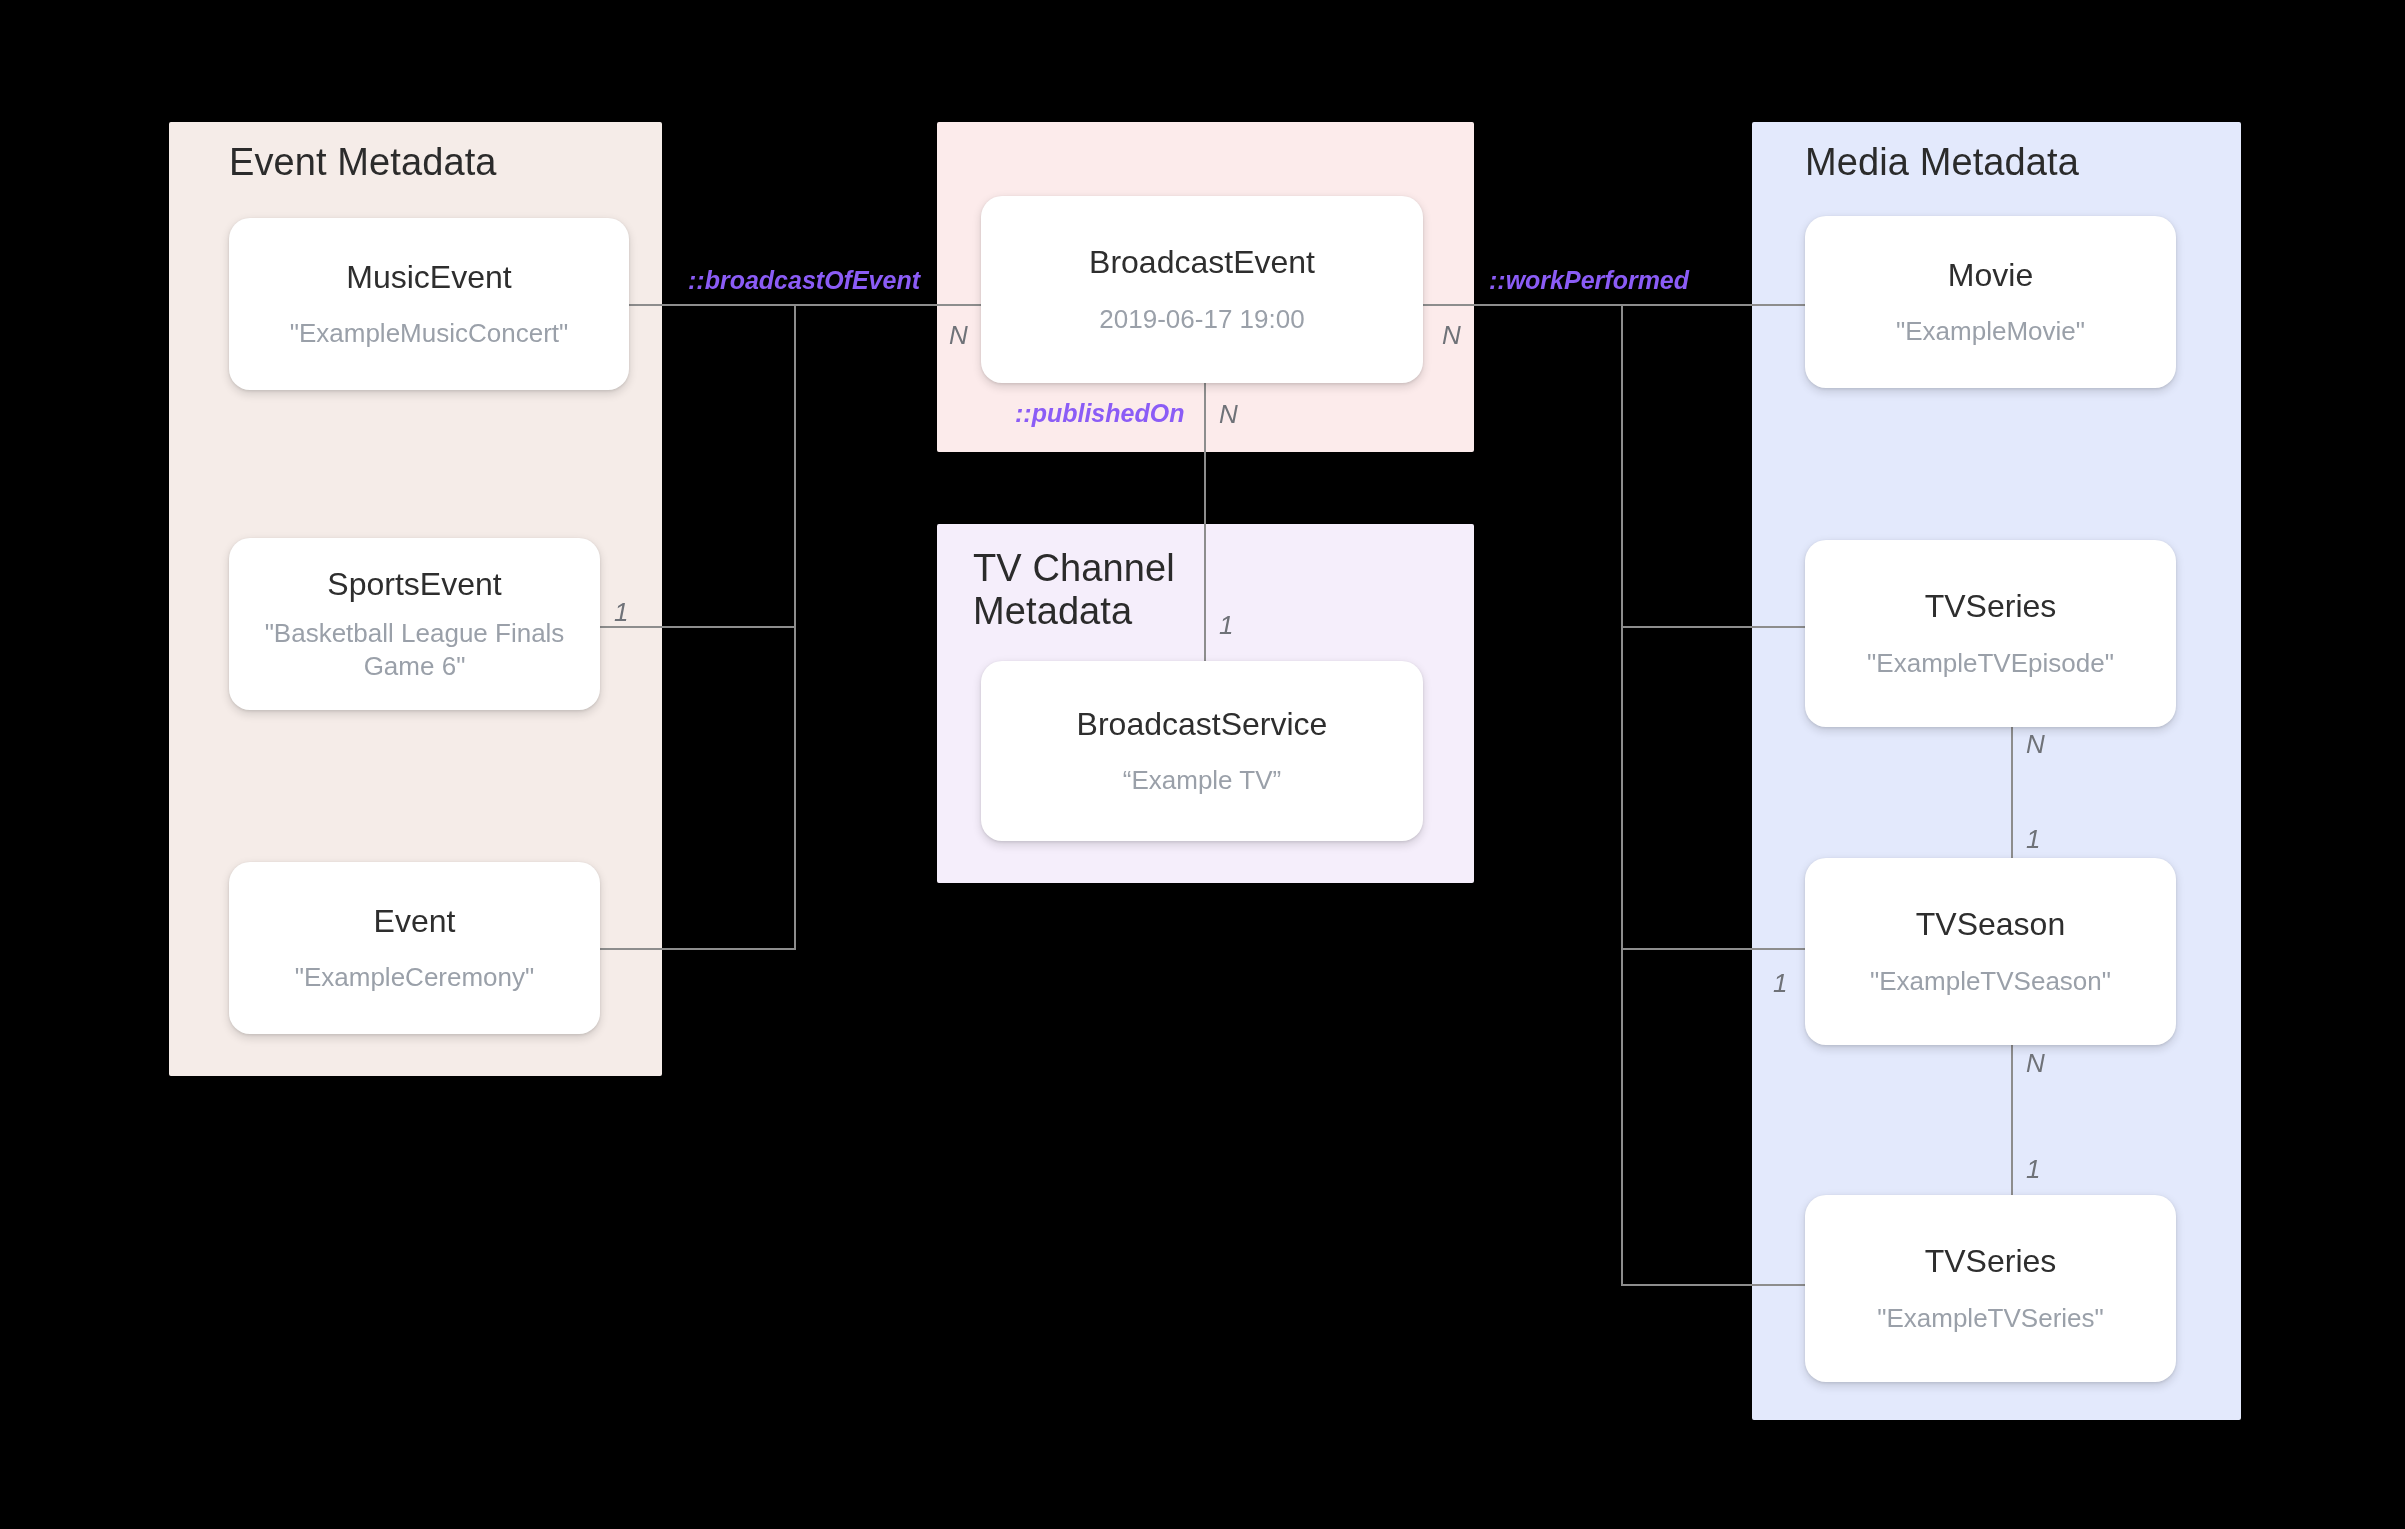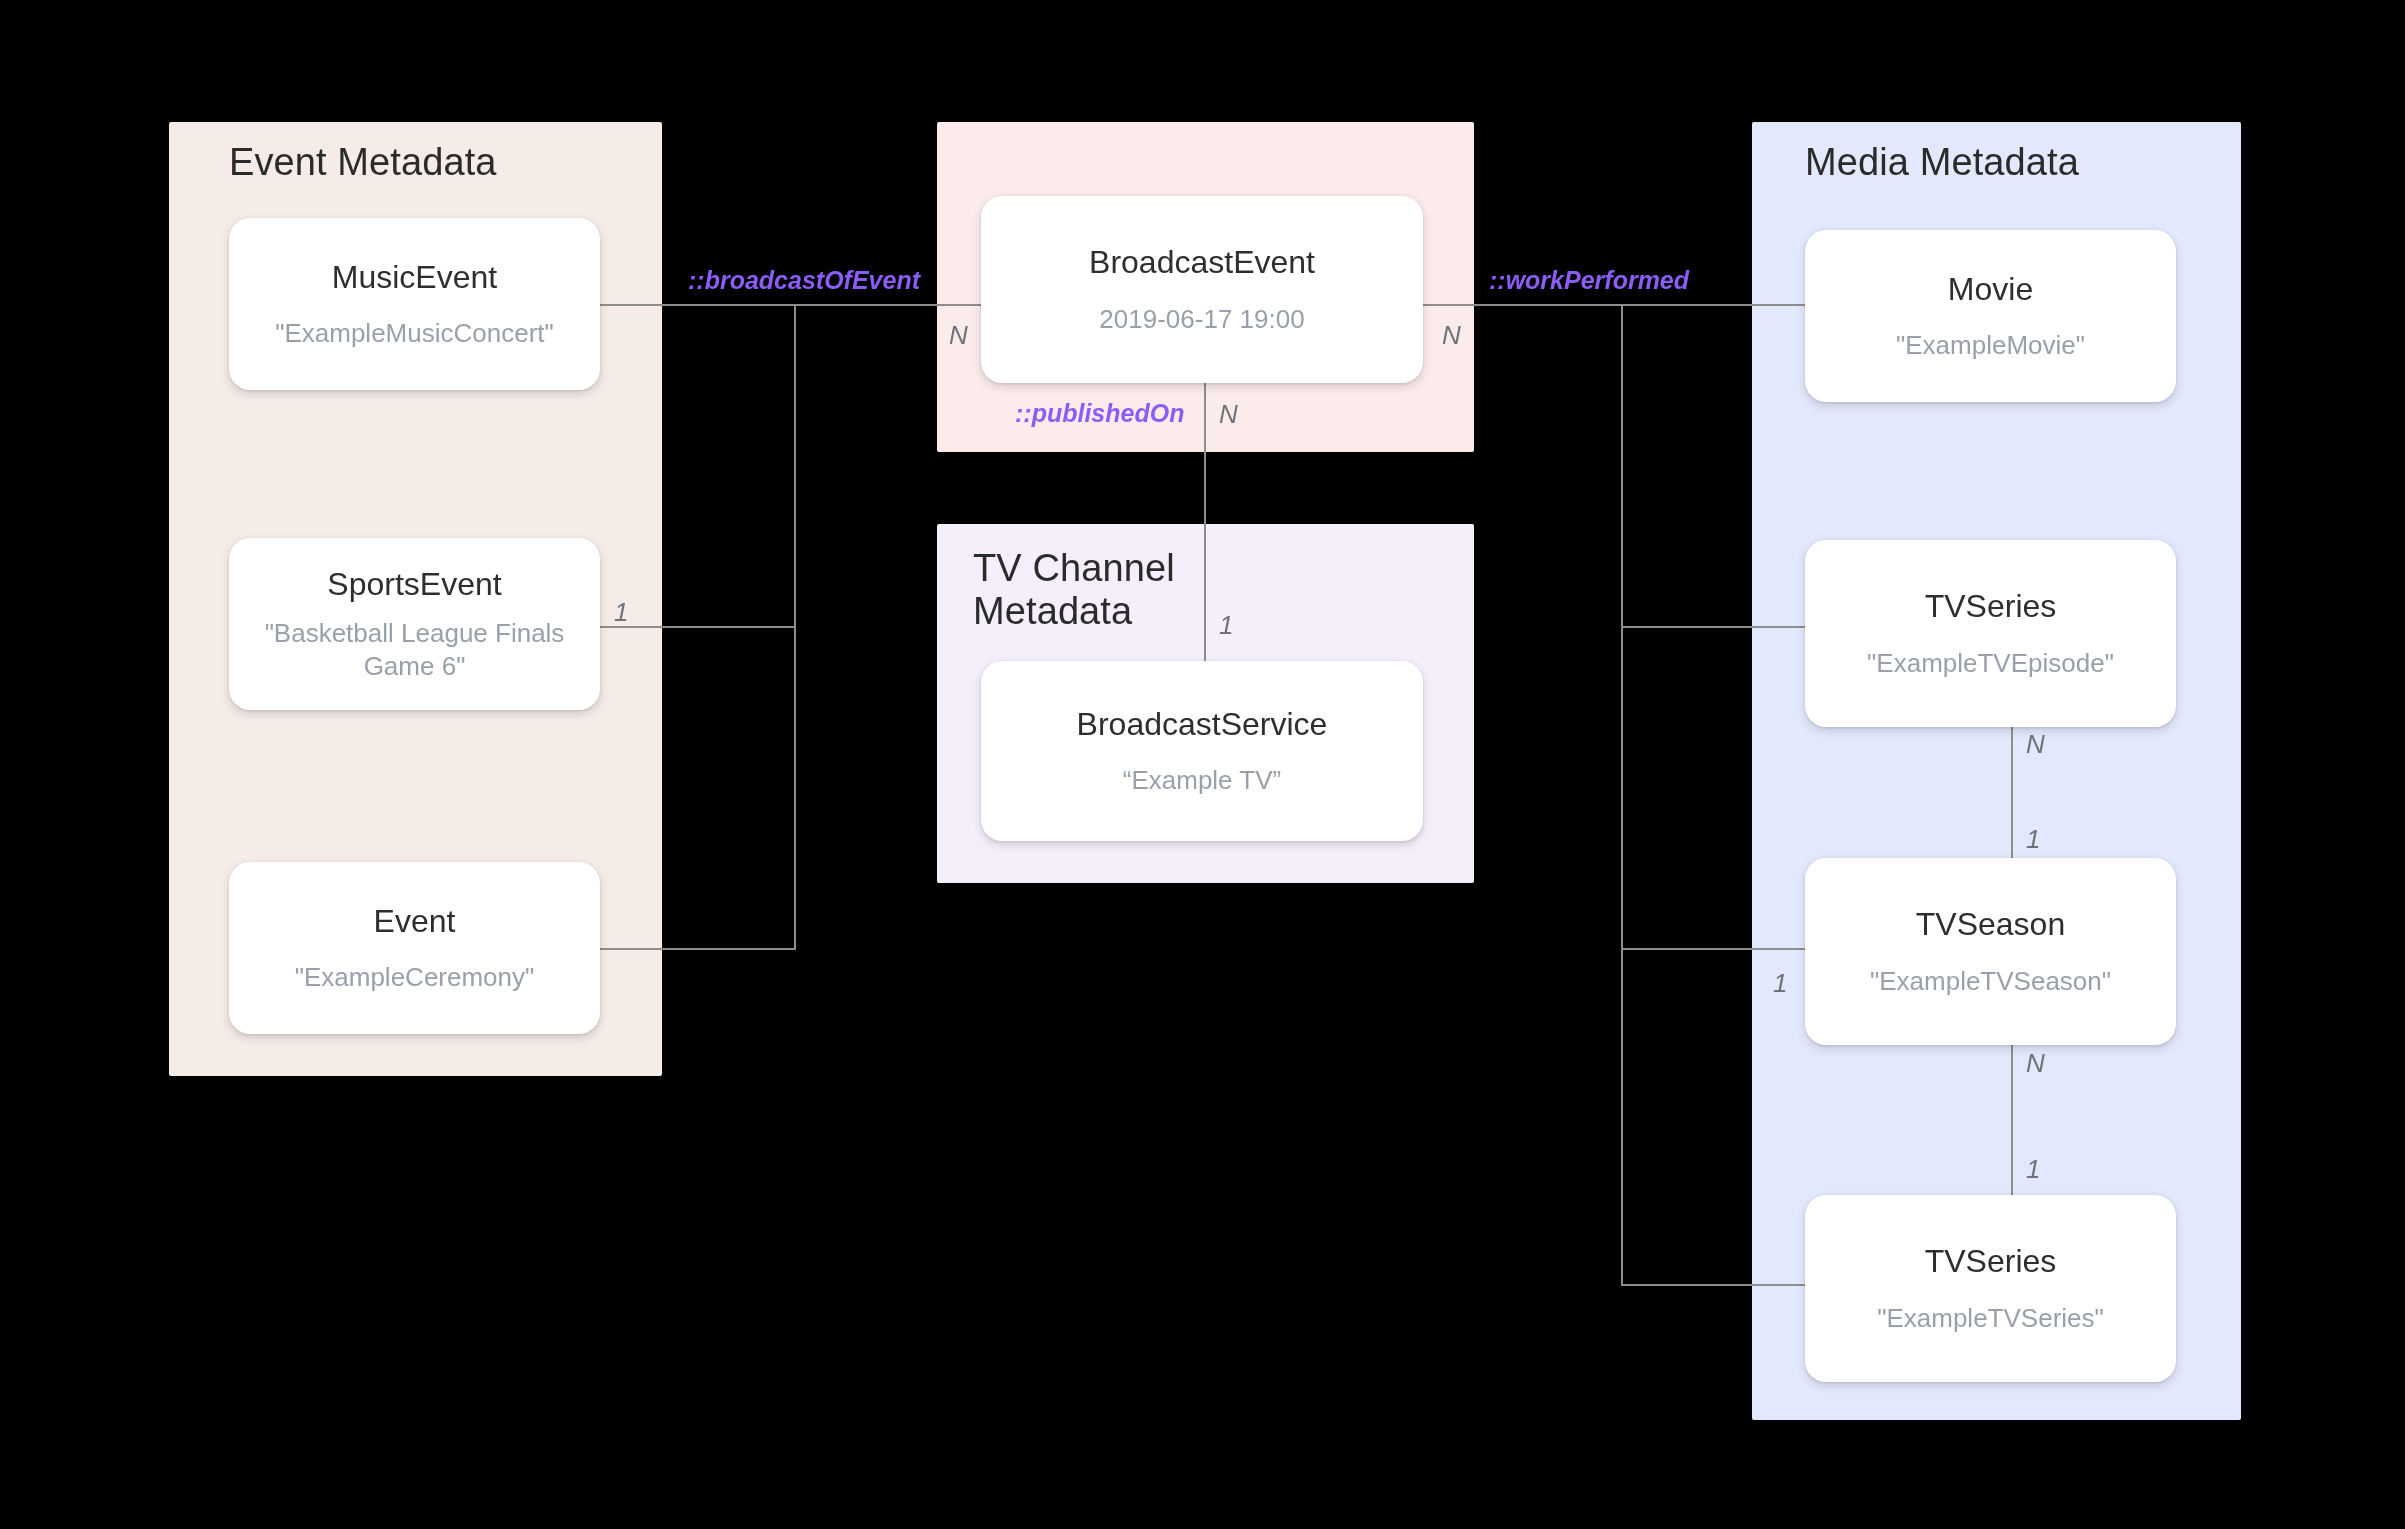--- a/index.html
+++ b/index.html
@@ -137,21 +137,21 @@
   <div class="card-label" style="left:1442px; top:320px;">N</div>
   <div class="card-label" style="left:1219px; top:399px;">N</div>
   <div class="card-label" style="left:614px; top:597px;">1</div>
   <div class="card-label" style="left:1219px; top:610px;">1</div>
   <div class="card-label" style="left:2026px; top:729px;">N</div>
   <div class="card-label" style="left:2026px; top:824px;">1</div>
   <div class="card-label" style="left:1773px; top:968px;">1</div>
   <div class="card-label" style="left:2026px; top:1048px;">N</div>
   <div class="card-label" style="left:2026px; top:1154px;">1</div>
 
-  <div class="card" style="left:229px; top:218px; width:371px; height:172px;">
+  <div class="card" style="left:229px; top:218px; width:400px; height:172px;">
     <div class="card-title">MusicEvent</div>
     <div class="card-sub">"ExampleMusicConcert"</div>
   </div>
 
   <div class="card" style="left:229px; top:538px; width:371px; height:172px;">
     <div class="card-title" style="margin-bottom:13.4px;">SportsEvent</div>
     <div class="card-sub">"Basketball League Finals Game 6"</div>
   </div>
 
   <div class="card" style="left:229px; top:862px; width:371px; height:172px;">
@@ -162,21 +162,21 @@
   <div class="card" style="left:981px; top:196px; width:442px; height:187px;">
     <div class="card-title">BroadcastEvent</div>
     <div class="card-sub">2019-06-17 19:00</div>
   </div>
 
   <div class="card" style="left:981px; top:661px; width:442px; height:180px;">
     <div class="card-title">BroadcastService</div>
     <div class="card-sub">“Example TV”</div>
   </div>
 
-  <div class="card" style="left:1805px; top:230px; width:371px; height:172px;">
+  <div class="card" style="left:1805px; top:216px; width:371px; height:172px;">
     <div class="card-title">Movie</div>
     <div class="card-sub">"ExampleMovie"</div>
   </div>
 
   <div class="card" style="left:1805px; top:540px; width:371px; height:187px;">
     <div class="card-title">TVSeries</div>
     <div class="card-sub">"ExampleTVEpisode"</div>
   </div>
 
   <div class="card" style="left:1805px; top:858px; width:371px; height:187px;">

